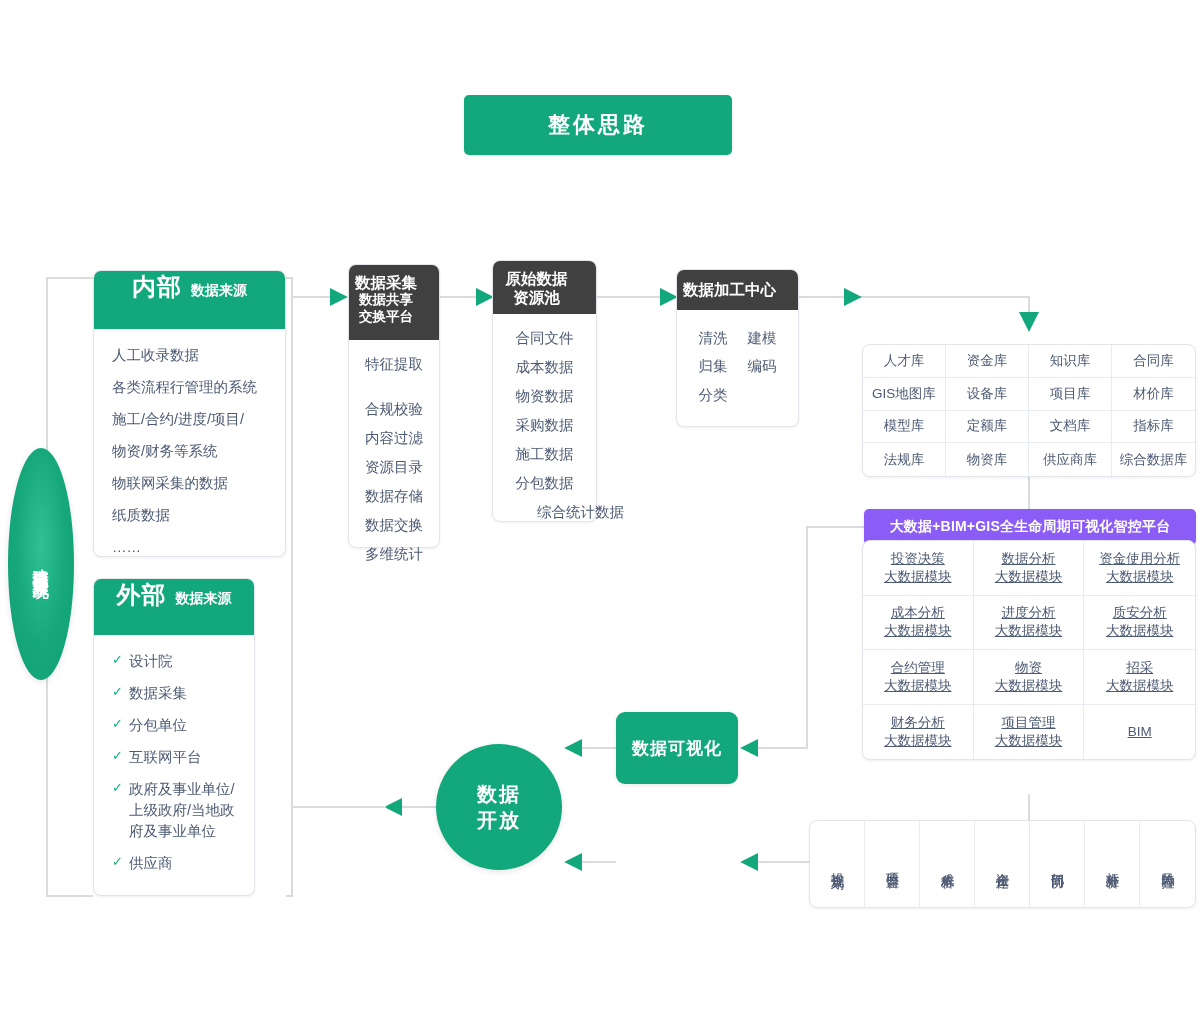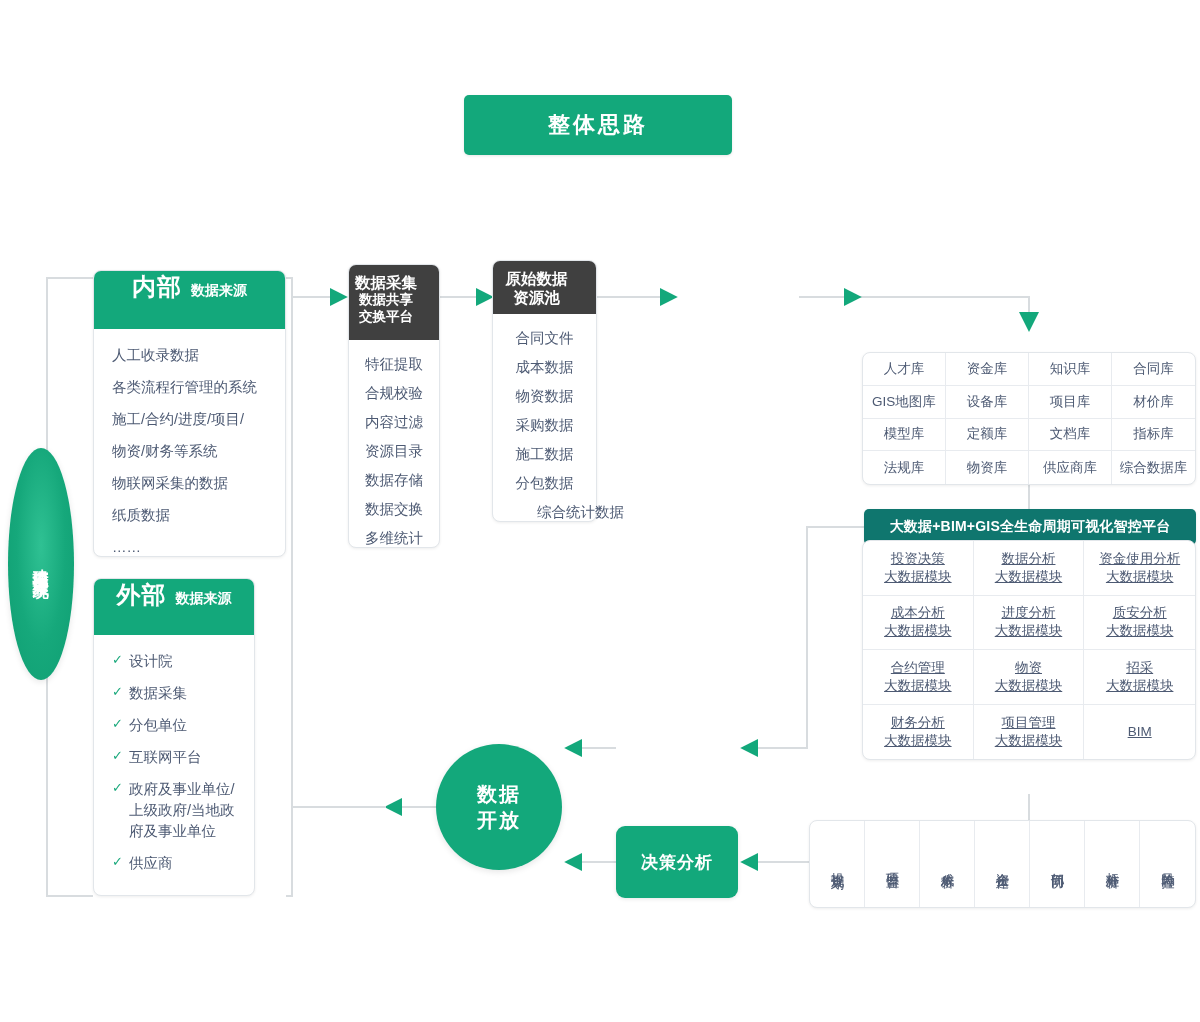--- a/index.html
+++ b/index.html
@@ -67,42 +67,42 @@
     box-shadow:0 1px 3px rgba(0,0,0,.07);
   }
   .cell {
     display:flex; align-items:center; justify-content:center; text-align:center;
     font-size:14px; color:#4d5a73; line-height:1.35;
     border-right:1px solid #e8ebef; border-bottom:1px solid #e8ebef;
   }
   .grid .cell:last-child { border-right:none; }
 
   #dbGrid { left:862px; top:344px; width:334px; height:133px;
-            grid-template-columns:repeat(4,1fr); grid-template-rows:repeat(4,1fr);margin-top:8px; }
+            grid-template-columns:repeat(4,1fr); grid-template-rows:repeat(4,1fr); }
   #dbGrid .cell { font-size:13.5px; }
   #dbGrid .cell:nth-child(4n) { border-right:none; }
   #dbGrid .cell:nth-child(n+13) { border-bottom:none; }
 
   #modGrid { left:862px; top:540px; width:334px; height:220px;
              grid-template-columns:repeat(3,1fr); grid-template-rows:repeat(4,1fr);text-decoration:underline; }
   #modGrid .cell { font-size:13.5px; }
   #modGrid .cell:nth-child(3n) { border-right:none; }
   #modGrid .cell:nth-child(n+10) { border-bottom:none; }
 
   #botGrid { left:809px; top:820px; width:387px; height:88px;
              grid-template-columns:repeat(7,1fr); }
   #botGrid .cell {
     writing-mode:vertical-rl; text-orientation:upright;
     font-size:13.5px; letter-spacing:1px; border-bottom:none; padding:4px 0;
   }
 
   
   #platform {
     position:absolute; left:864px; top:509px; width:332px; height:36px;
-    background:#0f766e; color:#fff; border-radius:5px;
+    background:#8b5cf6; color:#fff; border-radius:5px;
     font-size:14px; font-weight:bold; letter-spacing:.2px;
     display:flex; align-items:center; justify-content:center;
     box-shadow:0 1px 3px rgba(0,0,0,.10);
   }
 
   
   .gbox {
     position:absolute; background:#13a87b; color:#fff; border-radius:9px;
     font-size:17px; font-weight:bold; letter-spacing:1px;
     display:flex; align-items:center; justify-content:center;
@@ -223,21 +223,21 @@
       </div>
   </div>
 
   <div class="panel" id="pCollect" style="left:348px; top:264px; width:92px; height:284px;">
     <div class="colhead" style="height:75px;">
       <div class="l1">数据采集</div>
       <div class="l2 ml">数据共享<br>交换平台</div>
     </div>
     <div class="plist center" id="collectList">
         <div class="row" style="padding: 4px 0px; text-align: center;">特征提取</div>
-        <div class="row" style="padding: 4px 0px;">合规校验</div>
+        <div class="row" style="padding: 4px 0px; margin-top: 16px;">合规校验</div>
         <div class="row" style="padding: 4px 0px;">内容过滤</div>
         <div class="row" style="padding: 4px 0px;">资源目录</div>
         <div class="row" style="padding: 4px 0px;">数据存储</div>
         <div class="row" style="padding: 4px 0px;">数据交换</div>
         <div class="row" style="padding: 4px 0px;">多维统计</div>
       </div>
   </div>
 
   <div class="panel" id="pRaw" style="left:492px; top:260px; width:105px; height:262px;">
     <div class="colhead" style="height:53px;">
@@ -247,20 +247,37 @@
         <div class="row" style="padding: 4px 0px;">合同文件</div>
         <div class="row" style="padding: 4px 0px;">成本数据</div>
         <div class="row" style="padding: 4px 0px;">物资数据</div>
         <div class="row" style="padding: 4px 0px;">采购数据</div>
         <div class="row" style="padding: 4px 0px;">施工数据</div>
         <div class="row" style="padding: 4px 0px;">分包数据</div>
         <div class="row" style="padding: 4px 0px; margin-left: 44px;">综合统计数据</div>
       </div>
   </div>
 
+  <div class="panel" id="pProcess" style="left:676px; top:269px; width:123px; height:158px;">
+    <div class="colhead" style="height:40px; display:flex; align-items:center; justify-content:center;">
+      <div class="l1">数据加工中心</div>
+    </div>
+    <div style="display:flex; justify-content:center; gap:20px; padding:14px 0 0 0;">
+      <div id="procCol1">
+          <div style="font-size: 14.5px; color: rgb(77, 90, 115); line-height: 1.55; padding: 3px 0px; min-height: 22px; text-align: center;">清洗</div>
+          <div style="font-size: 14.5px; color: rgb(77, 90, 115); line-height: 1.55; padding: 3px 0px; min-height: 22px; text-align: center;">归集</div>
+          <div style="font-size: 14.5px; color: rgb(77, 90, 115); line-height: 1.55; padding: 3px 0px; min-height: 22px; text-align: center;">分类</div>
+        </div>
+      <div id="procCol2">
+          <div style="font-size: 14.5px; color: rgb(77, 90, 115); line-height: 1.55; padding: 3px 0px; min-height: 22px; text-align: center;">建模</div>
+          <div style="font-size: 14.5px; color: rgb(77, 90, 115); line-height: 1.55; padding: 3px 0px; min-height: 22px; text-align: center;">编码</div>
+          <div style="font-size: 14.5px; color: rgb(77, 90, 115); line-height: 1.55; padding: 3px 0px; min-height: 22px; text-align: center;"></div>
+        </div>
+    </div>
+  </div>
 
   <div class="grid" id="dbGrid">
       <div class="cell">人才库</div>
       <div class="cell">资金库</div>
       <div class="cell">知识库</div>
       <div class="cell">合同库</div>
       <div class="cell">GIS地图库</div>
       <div class="cell">设备库</div>
       <div class="cell">项目库</div>
       <div class="cell">材价库</div>
@@ -294,20 +311,20 @@
   <div class="grid" id="botGrid">
       <div class="cell">投资规划</div>
       <div class="cell">项目监管</div>
       <div class="cell">成本分析</div>
       <div class="cell">资金运作</div>
       <div class="cell">部门协同</div>
       <div class="cell">标准分析</div>
       <div class="cell">风险管控</div>
     </div>
 
-  <div class="gbox" id="decide">决策分析</div>
+  <div class="gbox" id="viz">数据可视化</div>
 
   <div id="openCircle">
     <span>数据</span>
     <span>开放</span>
   </div>
 
 </div>
 
 </body></html>

